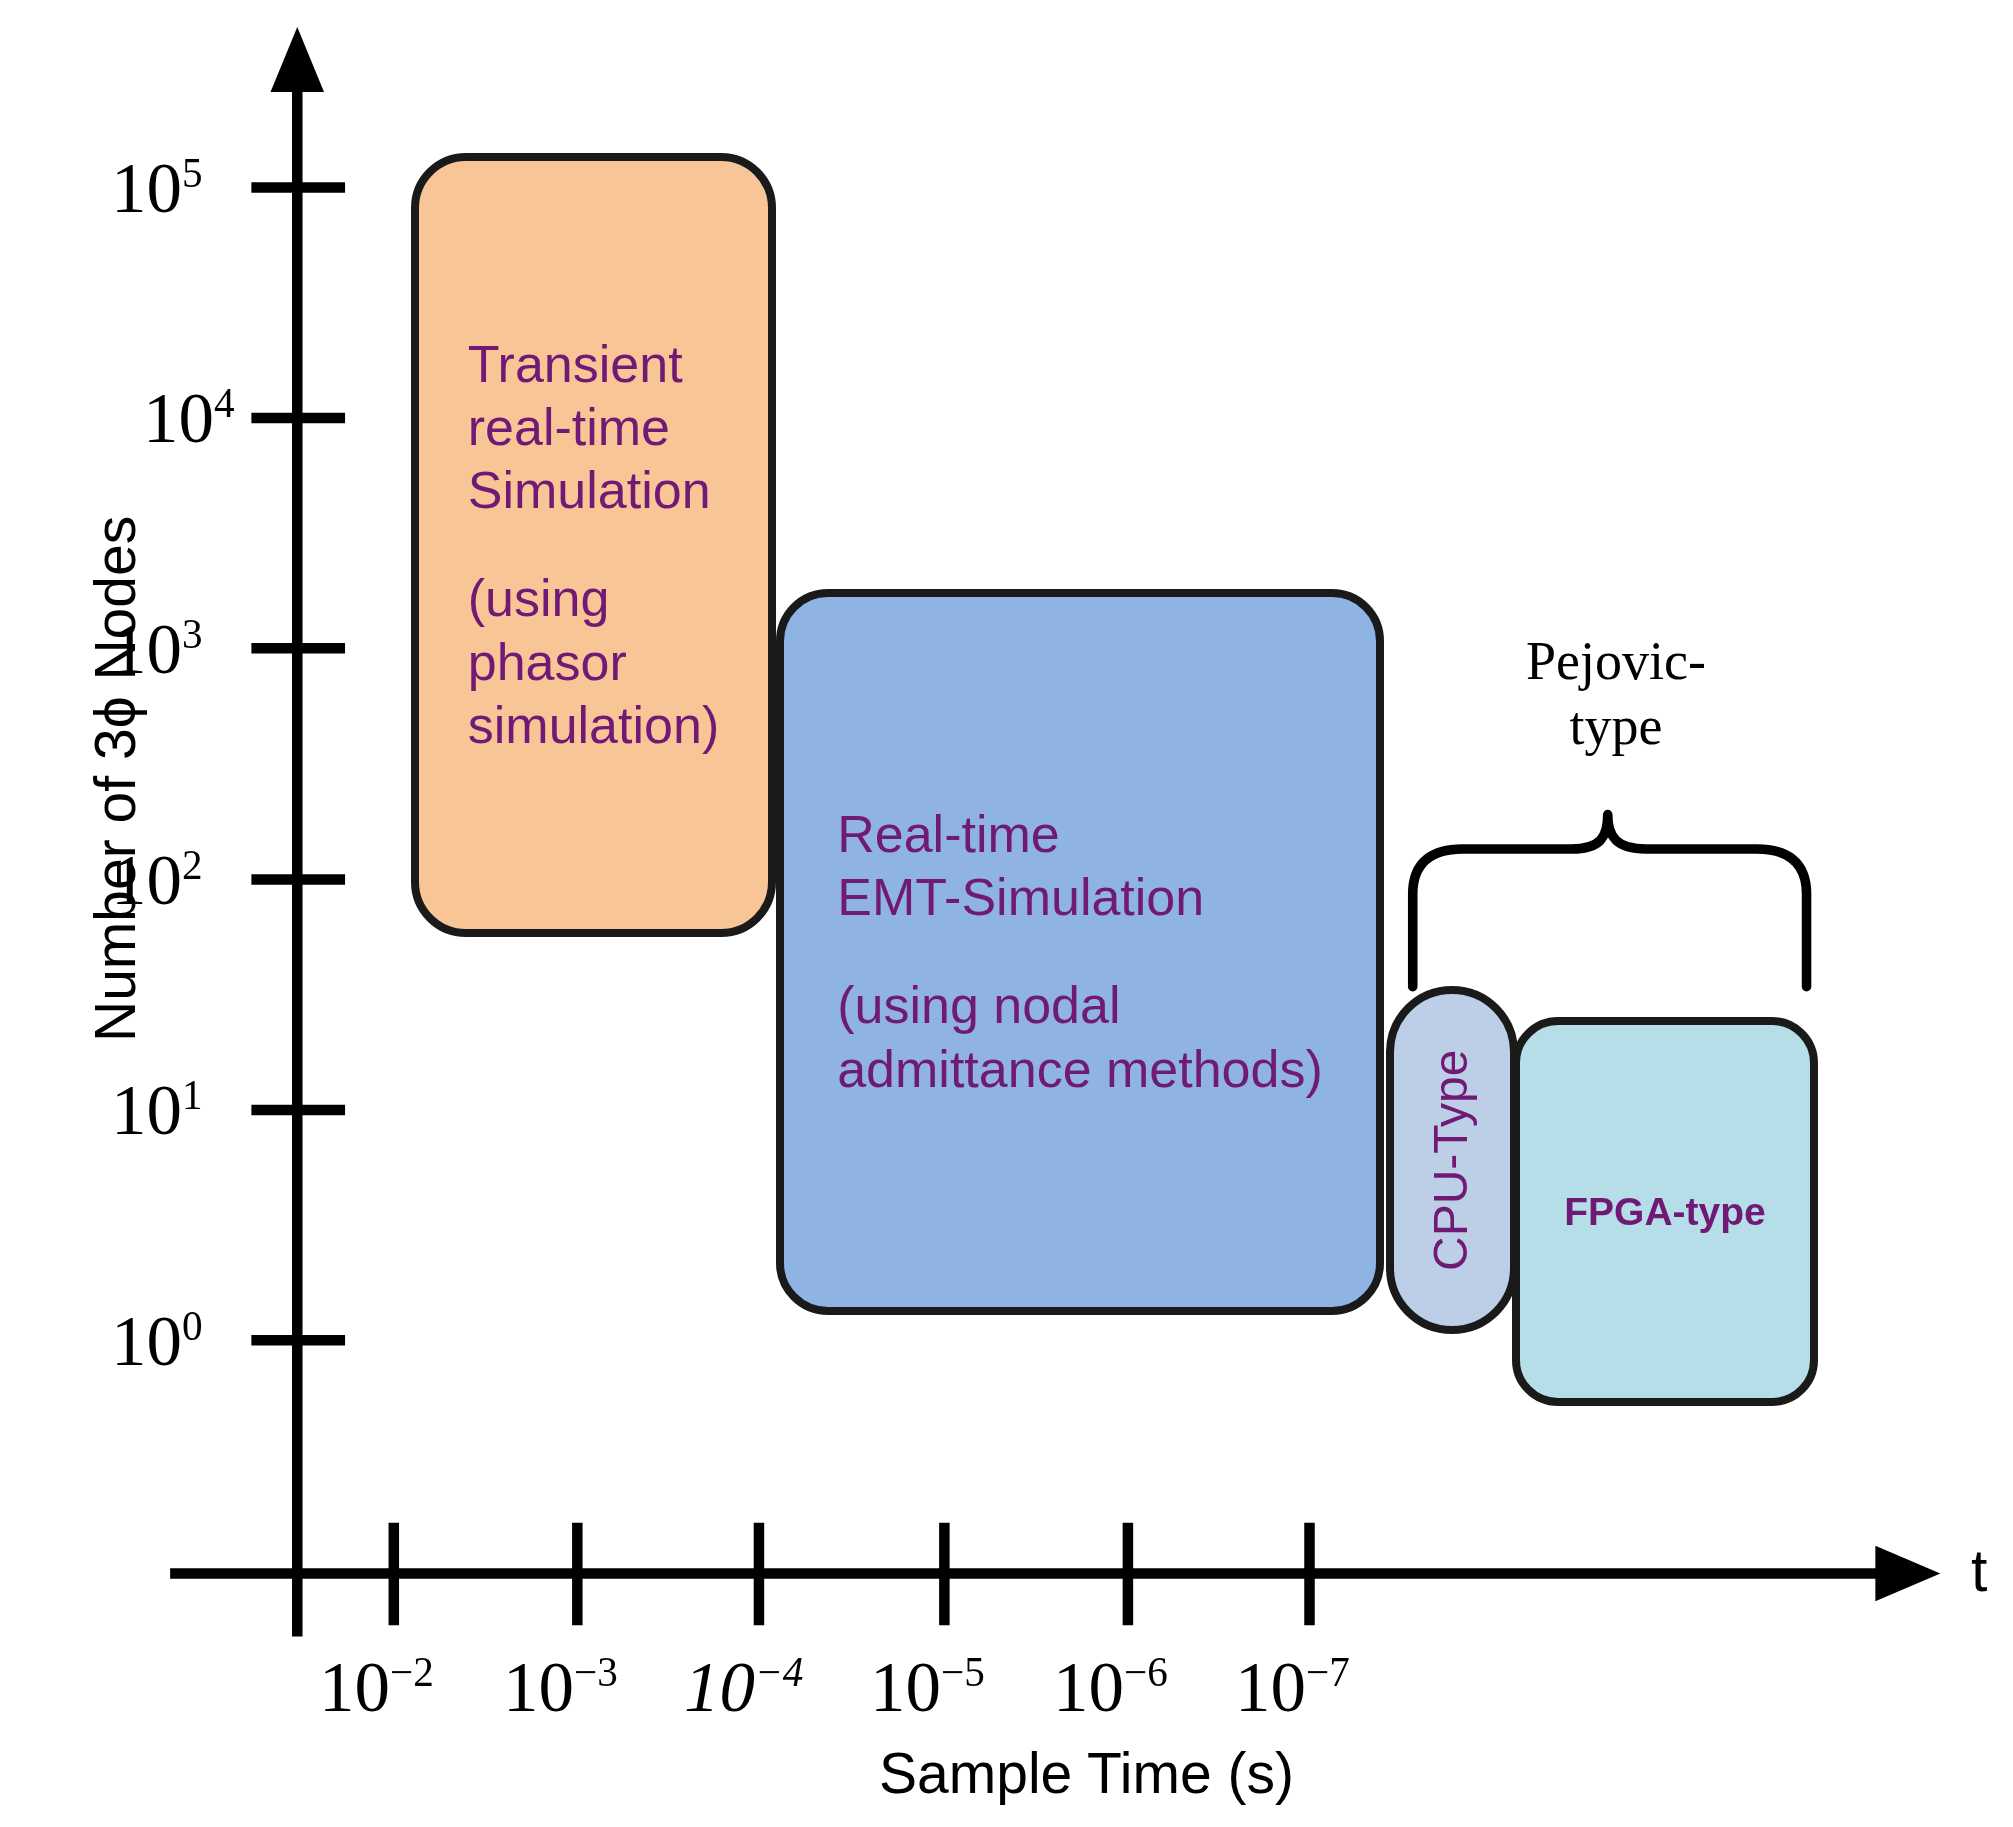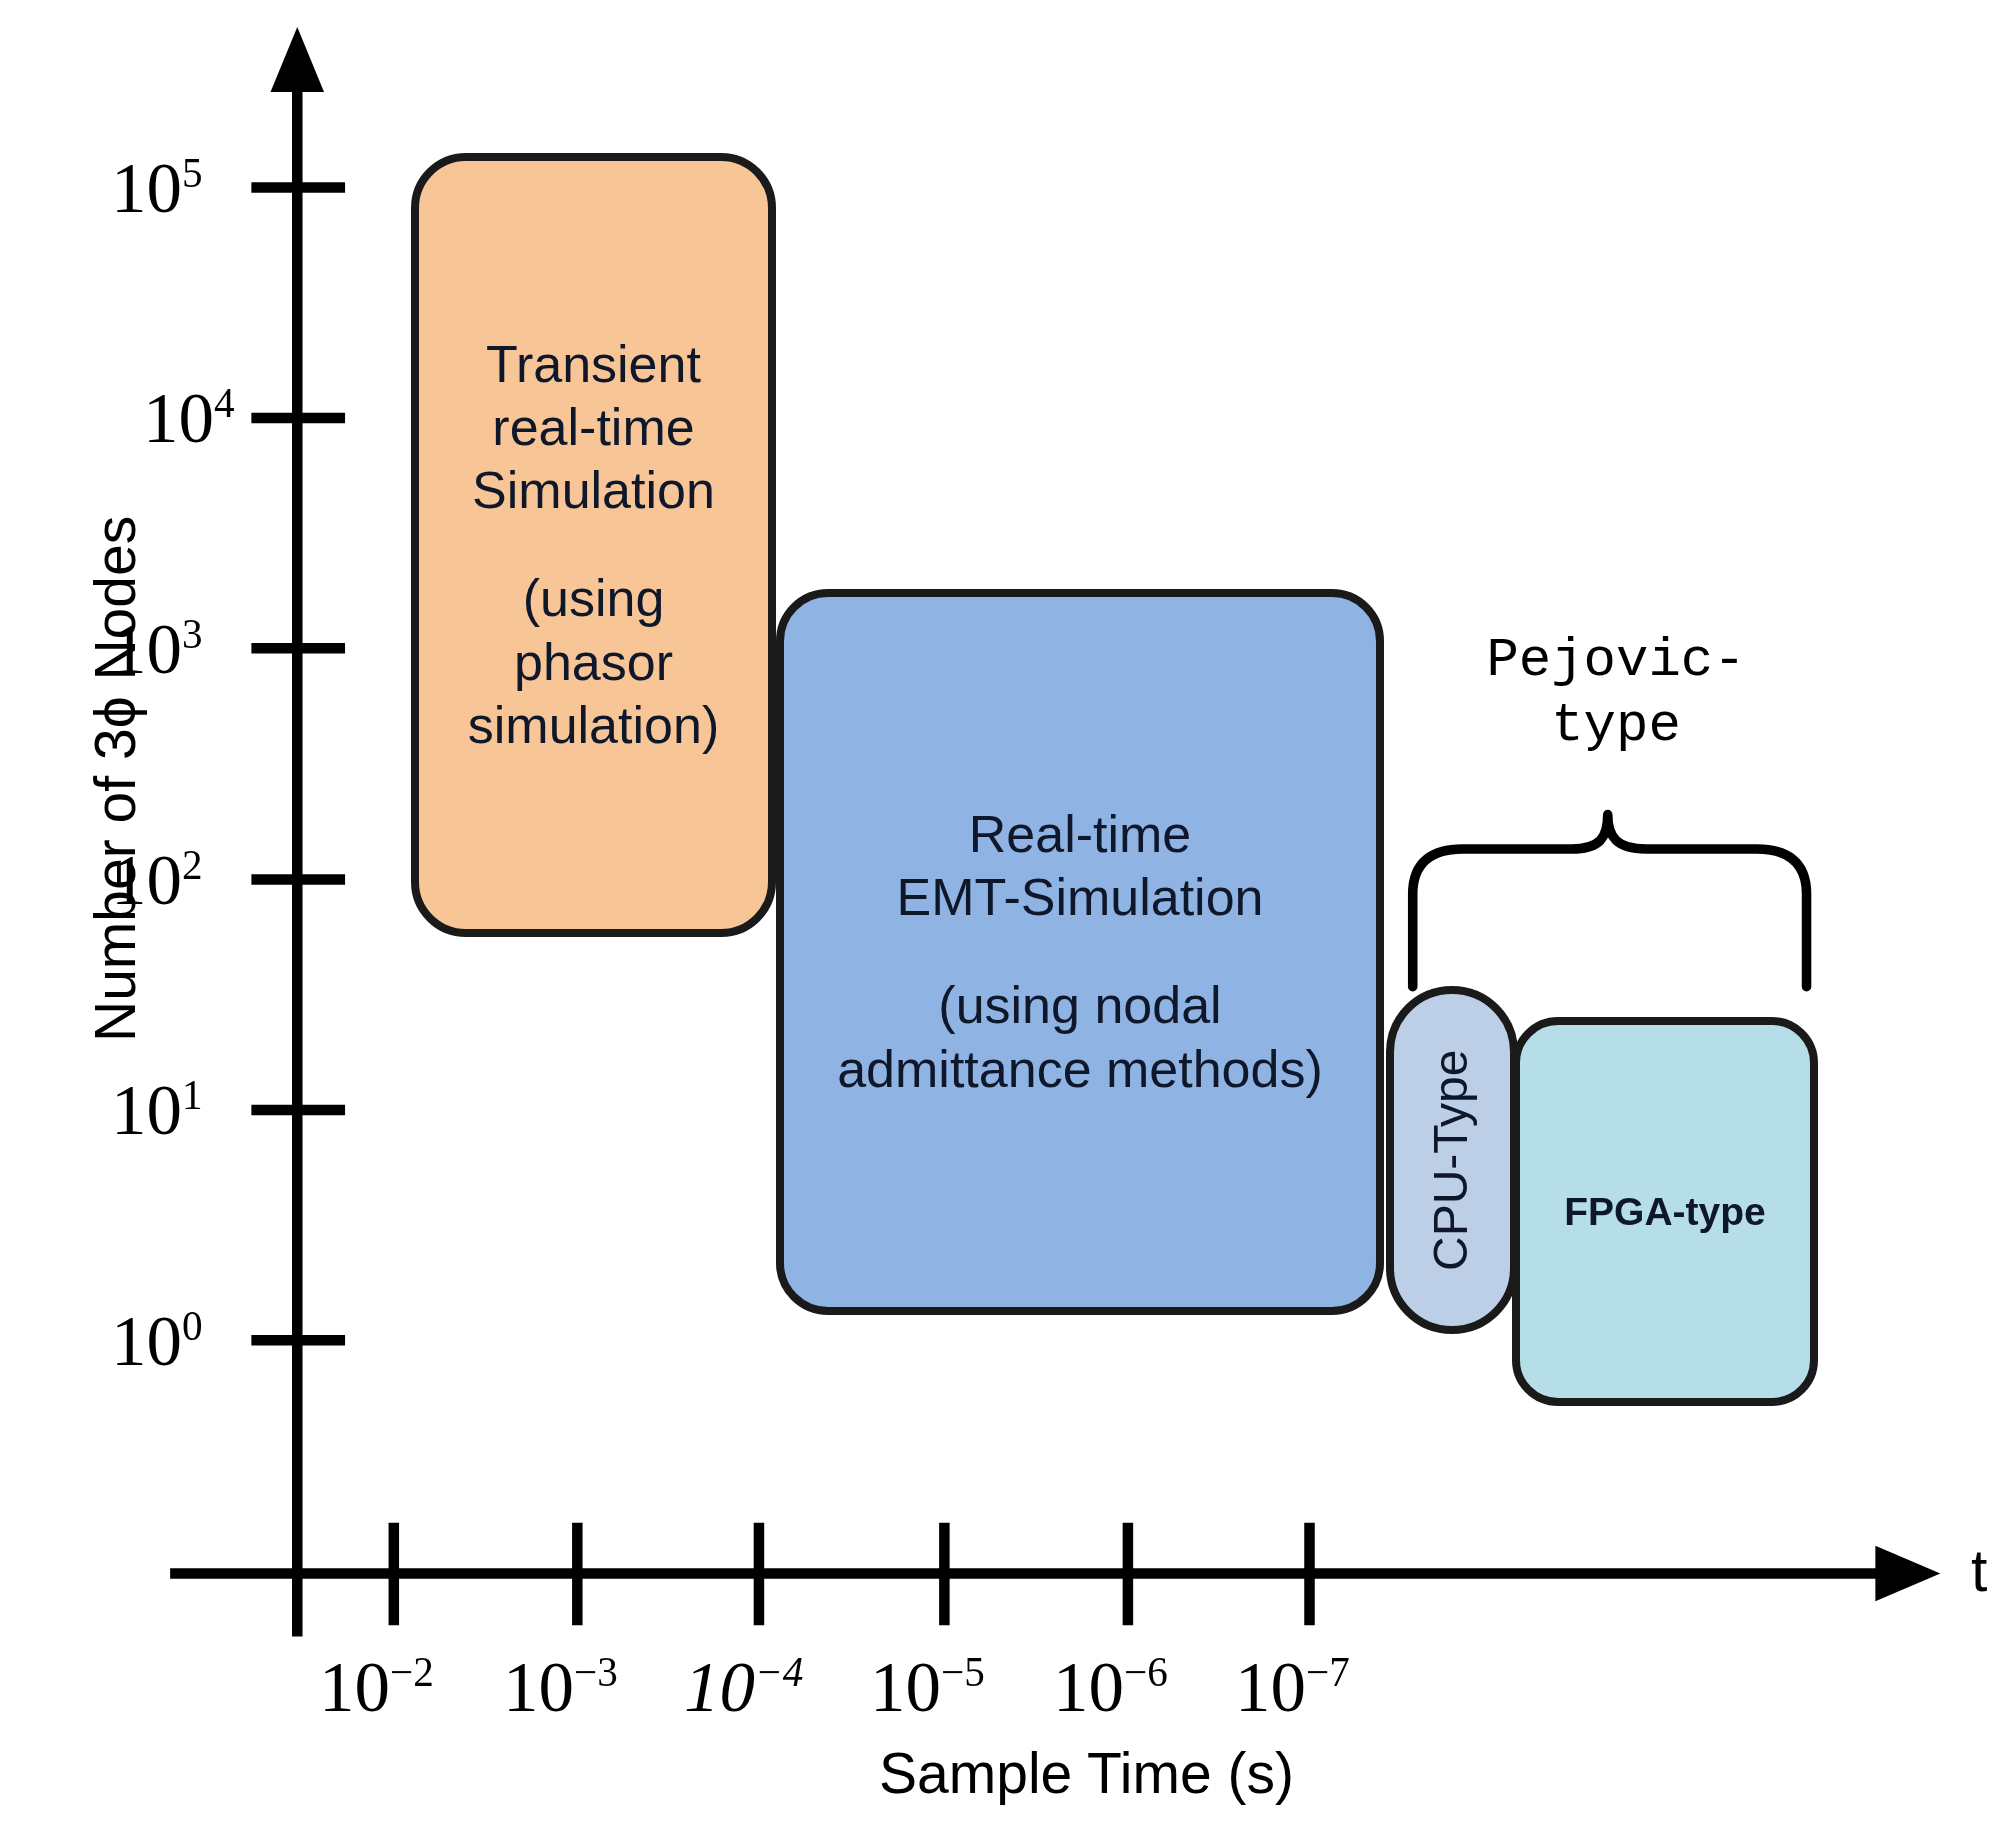--- a/index.html
+++ b/index.html
@@ -60,22 +60,22 @@
   }
 
   
   .dbox {
     position: absolute;
     box-sizing: border-box;
     border: 8.6px solid #1a1a1a;
     display: flex;
     align-items: center;
     justify-content: center;
-    text-align: center;
-    color: #0f172a;
+    text-align: left;
+    color: #701a75;
     font-family: "Liberation Sans", sans-serif;
     line-height: 1.22;
   }
   #box-transient {
     left: 411px;  top: 153px;
     width: 365px; height: 784px;
     background: #F8C696;
     border-radius: 55px;
     font-size: 52px;
     z-index: 3;
@@ -112,21 +112,21 @@
   .boxtext { display: block; }
   .gap { display: block; height: 0.85em; }
 
   
   #brace-label {
     position: absolute;
     left: 1463px;
     top: 629px;
     width: 306px;
     text-align: center;
-    font-family: Liberation Mono, monospace;
+    font-family: Liberation Serif, serif;
     font-size: 54px;
     color: #000000;
     line-height: 1.2;
   }
 </style>
 </head>
 <body>
 
 <div id="canvas">
 

